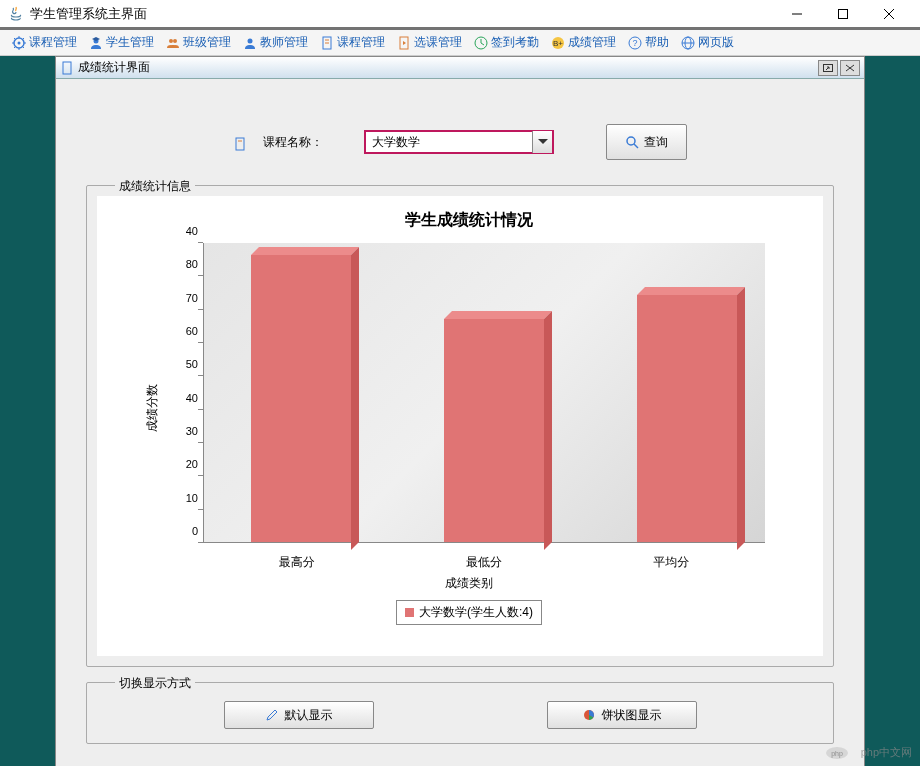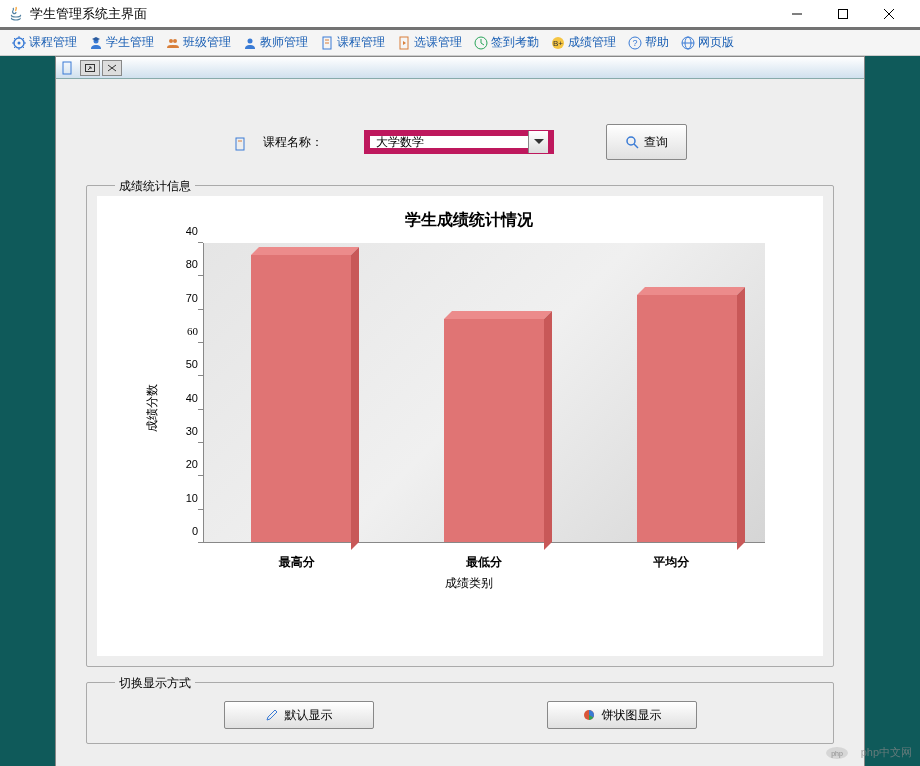--- a/index.html
+++ b/index.html
@@ -25,21 +25,21 @@
 .iframe-title { background: linear-gradient(#fff, #d0e0ee); border-bottom: 1px solid #8aa; height: 22px; display: flex; align-items: center; padding: 0 4px; }
 .iframe-title .doc-icon { width: 14px; height: 14px; margin-right: 4px; }
 .iframe-title .iframe-text { flex: 1; font-size: 12px; }
 .iframe-title .iframe-btn { width: 20px; height: 16px; border: 1px solid #888; background: #ddd; margin-left: 2px; display: flex; align-items: center; justify-content: center; cursor: pointer; font-size: 10px; }
 
 .iframe-body { padding: 10px 30px 20px 30px; background: #eee; height: 688px; }
 
 
 .search-row { display: flex; align-items: center; justify-content: center; gap: 12px; padding: 35px 0 25px 0; }
 .search-label { display: flex; align-items: flex-end; gap: 16px; }
-.course-select { width: 190px; height: 24px; border: 6px solid #be185d; background: #fff; display: flex; align-items: center; margin-left: 29px; }
+.course-select { width: 190px; height: 24px; border: 2px solid #be185d; background: #fff; display: flex; align-items: center; margin-left: 29px; }
 .course-select .sel-text { flex: 1; padding: 0 6px; }
 .course-select .sel-arrow { width: 20px; height: 22px; border-left: 1px solid #888; background: linear-gradient(#fff,#ddd); display: flex; align-items: center; justify-content: center; }
 .query-btn { height: 36px; padding: 0 18px; border: 1px solid #888; background: linear-gradient(#fff,#e0e0e0); border-radius: 2px; display: flex; align-items: center; gap: 5px; cursor: pointer; margin-left: 40px; }
 
 
 .fieldset { border: 1px solid #aaa; border-radius: 2px; padding: 10px; position: relative; margin-bottom: 15px; }
 .fieldset .legend { position: absolute; top: -8px; left: 28px; background: #eee; padding: 0 4px; font-size: 12px; }
 
 
 .chart-wrap { background: #fff; padding: 8px 8px 8px 26px; height: 460px; position: relative; }
@@ -50,21 +50,21 @@
 .y-label { position: absolute; left: -55px; top: 50%; transform: translateY(-50%) rotate(-90deg); transform-origin: center; font-size: 12px; white-space: nowrap; }
 
 .chart-canvas { position: absolute; left: 20px; right: 20px; top: 0; bottom: 30px; border-bottom: 1px solid #888; border-left: 1px solid #888; background: linear-gradient(135deg, #e5e5e5 0%, #f0f0f0 50%, #d5d5d5 100%); }
 
 .bar-group { position: absolute; bottom: 0; width: 116px; }
 .bar { position: absolute; bottom: 0; width: 100px; background: #e07474; }
 .bar-top { position: absolute; top: -8px; left: 0; width: 100px; height: 8px; background: #ec8b8b; transform: skewX(-45deg) translateX(4px); }
 .bar-side { position: absolute; top: -8px; right: -8px; width: 8px; bottom: 0; background: #c85858; transform: skewY(-45deg) translateY(4px); }
 
 .x-labels { position: absolute; left: 20px; right: 20px; bottom: 0; height: 25px; display: flex; }
-.x-label { flex: 1; text-align: center; font-size: 12px; padding-top: 6px; font-weight: bold; }
+.x-label { flex: 1; text-align: center; font-size: 12px; padding-top: 6px; }
 .x-axis-label { text-align: center; font-size: 12px; padding-top: 2px; }
 
 .legend-box { border: 1px solid #888; display: inline-flex; align-items: center; gap: 5px; padding: 3px 8px; margin: 8px auto 0; }
 .legend-wrap { text-align: center; }
 .legend-swatch { width: 9px; height: 9px; background: #e07474; }
 
 
 .switch-row { display: flex; justify-content: space-around; padding: 8px 40px 4px 40px; }
 .switch-btn { height: 28px; width: 150px; border: 1px solid #888; background: linear-gradient(#fff,#e0e0e0); border-radius: 2px; display: flex; align-items: center; justify-content: center; gap: 6px; cursor: pointer; }
 
@@ -203,20 +203,21 @@
 </div>
 
 <div class="main-area">
   <div class="internal-frame">
     <div class="iframe-title">
       <span class="doc-icon">
           <svg width="14" height="14" viewBox="0 0 14 14">
             <rect x="3" y="1" width="8" height="12" stroke="#3a7bd5" fill="none"></rect>
           </svg>
         </span>
+      <span class="iframe-text">成绩统计界面</span>
       <span class="iframe-btn">
           <svg width="10" height="8">
             <rect x="0.5" y="0.5" width="9" height="7" stroke="#333" fill="none"></rect>
             <path d="M6 3l-3 3M6 3h-2M6 3v2" stroke="#333" fill="none"></path>
           </svg>
         </span>
       <span class="iframe-btn">
           <svg width="10" height="8">
             <line x1="1" y1="1" x2="9" y2="7" stroke="#333"></line>
             <line x1="9" y1="1" x2="1" y2="7" stroke="#333"></line>
@@ -290,30 +291,36 @@
               <div class="y-tick" style="bottom: 63.3333px; position: absolute; left: -10px;">10</div>
               <div class="y-tick-line" style="position: absolute; left: 15px; width: 5px; height: 1px; background: rgb(136, 136, 136); bottom: 63.3333px;"></div>
               <div class="y-tick" style="bottom: 96.6667px; position: absolute; left: -10px;">20</div>
               <div class="y-tick-line" style="position: absolute; left: 15px; width: 5px; height: 1px; background: rgb(136, 136, 136); bottom: 96.6667px;"></div>
               <div class="y-tick" style="bottom: 130px; position: absolute; left: -10px;">30</div>
               <div class="y-tick-line" style="position: absolute; left: 15px; width: 5px; height: 1px; background: rgb(136, 136, 136); bottom: 130px;"></div>
               <div class="y-tick" style="bottom: 163.333px; position: absolute; left: -10px;">40</div>
               <div class="y-tick-line" style="position: absolute; left: 15px; width: 5px; height: 1px; background: rgb(136, 136, 136); bottom: 163.333px;"></div>
               <div class="y-tick" style="bottom: 196.667px; position: absolute; left: -10px;">50</div>
               <div class="y-tick-line" style="position: absolute; left: 15px; width: 5px; height: 1px; background: rgb(136, 136, 136); bottom: 196.667px;"></div>
-              <div class="y-tick" style="bottom: 230px; position: absolute; left: -10px; font-family: Liberation Serif, serif;">60</div>
+              <div class="y-tick" style="bottom: 230px; position: absolute; left: -10px;">60</div>
               <div class="y-tick-line" style="position: absolute; left: 15px; width: 5px; height: 1px; background: rgb(136, 136, 136); bottom: 230px;"></div>
               <div class="y-tick" style="bottom: 263.333px; position: absolute; left: -10px;">70</div>
               <div class="y-tick-line" style="position: absolute; left: 15px; width: 5px; height: 1px; background: rgb(136, 136, 136); bottom: 263.333px;"></div>
               <div class="y-tick" style="bottom: 296.667px; position: absolute; left: -10px;">80</div>
               <div class="y-tick-line" style="position: absolute; left: 15px; width: 5px; height: 1px; background: rgb(136, 136, 136); bottom: 296.667px;"></div>
               <div class="y-tick" style="bottom: 330px; position: absolute; left: -10px;">40</div>
               <div class="y-tick-line" style="position: absolute; left: 15px; width: 5px; height: 1px; background: rgb(136, 136, 136); bottom: 330px;"></div>
             </div>
           <div class="x-axis-label">成绩类别</div>
+          <div class="legend-wrap">
+            <div class="legend-box">
+              <span class="legend-swatch"></span>
+              <span>大学数学(学生人数:4)</span>
+            </div>
+          </div>
         </div>
       </div>
 
       <div class="fieldset">
         <div class="legend">切换显示方式</div>
         <div class="switch-row">
           <div class="switch-btn">
             <span>
                 <svg width="14" height="14" viewBox="0 0 14 14">
                   <path d="M2 12l1-3 7-7 2 2-7 7-3 1z" stroke="#3a7bd5" fill="none"></path>

